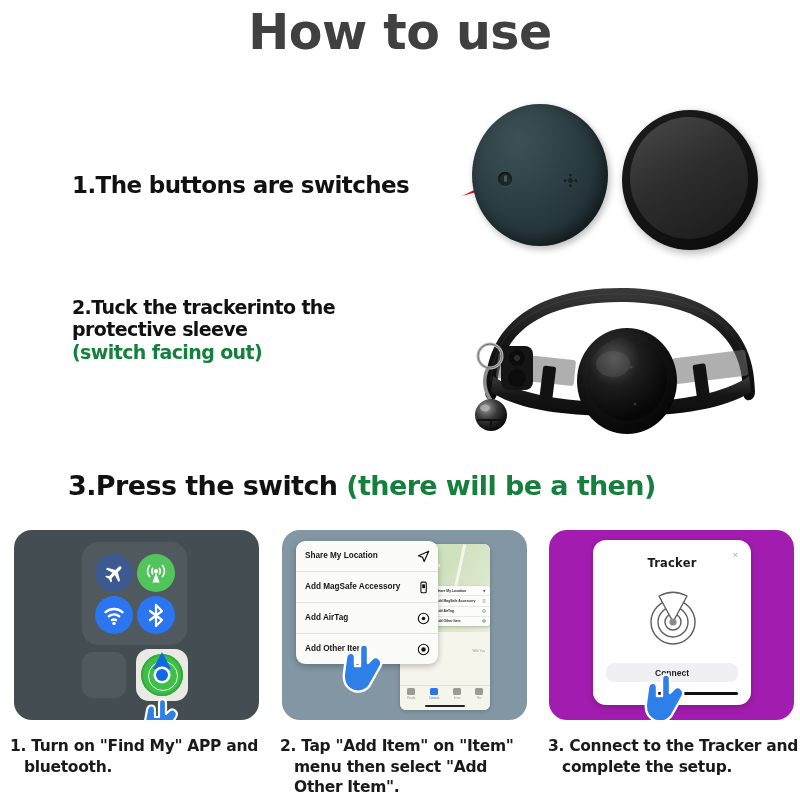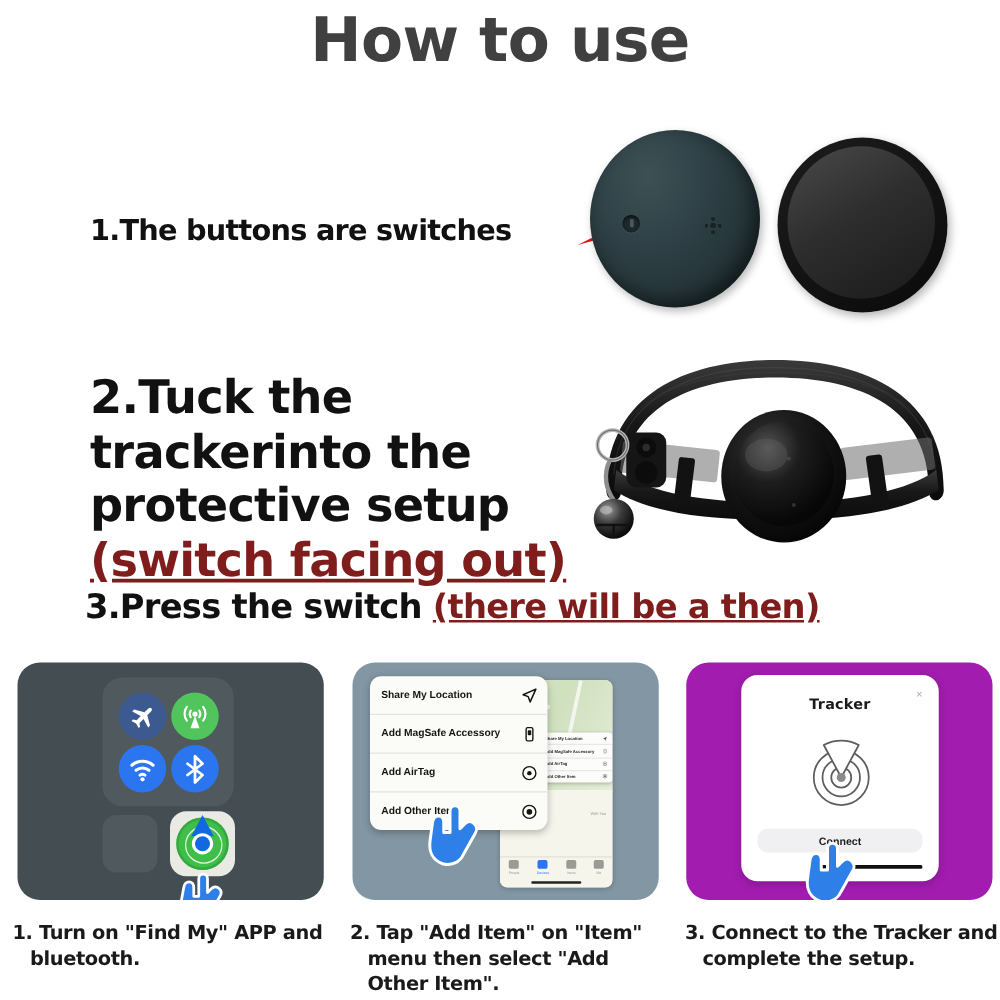--- a/index.html
+++ b/index.html
@@ -25,23 +25,23 @@
 
   
   .step-head{
     position:absolute;
     font-weight:bold;
     color:#111111;
     font-family:"DejaVu Sans", sans-serif;
     line-height:1.18;
     letter-spacing:-0.6px;
   }
-  .red{color:#7f1d1d;text-decoration:underline;}
+  .red{color:#15803d;}
   #step1-head{left:72px;top:172px;font-size:23px;white-space:nowrap;}
-  #step2-head{left:72px;top:296px;font-size:37px;width:420px;}
+  #step2-head{left:72px;top:296px;font-size:19px;width:420px;}
   #step3-head{left:68px;top:470px;font-size:27px;white-space:nowrap;}
 
   
   .arrow1{position:absolute;left:460px;top:175px;width:60px;height:22px;}
 
   
   .tracker-front{
     position:absolute;left:472px;top:104px;
     width:136px;height:142px;border-radius:50%;
     background:
@@ -254,21 +254,21 @@
   </svg>
 
   <div class="tracker-front">
     <div class="tf-btn"></div>
     <div class="tf-speaker"></div>
   </div>
   <div class="tracker-back"></div>
 
   <div class="step-head" id="step2-head">
     <div><span>2.</span><span>Tuck the trackerinto the</span></div>
-    <div>protective setup</div>
+    <div>protective sleeve</div>
     <div class="red">(switch facing out)</div>
   </div>
 
   <svg class="collar" viewBox="0 0 330 178">
     <defs>
       <linearGradient id="strapG" x1="0" y1="0" x2="0" y2="1">
         <stop offset="0%" stop-color="#3a3a3a"></stop>
         <stop offset="45%" stop-color="#171717"></stop>
         <stop offset="100%" stop-color="#0b0b0b"></stop>
       </linearGradient>

